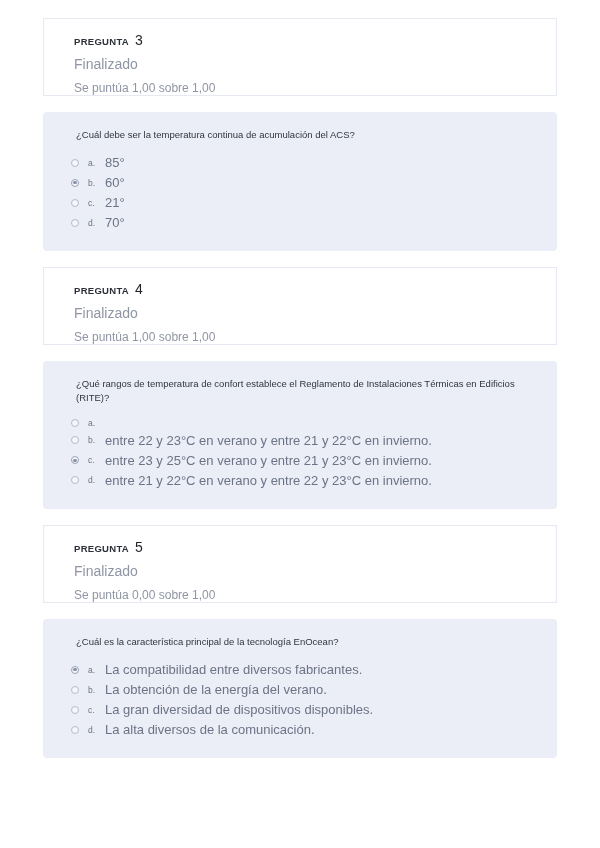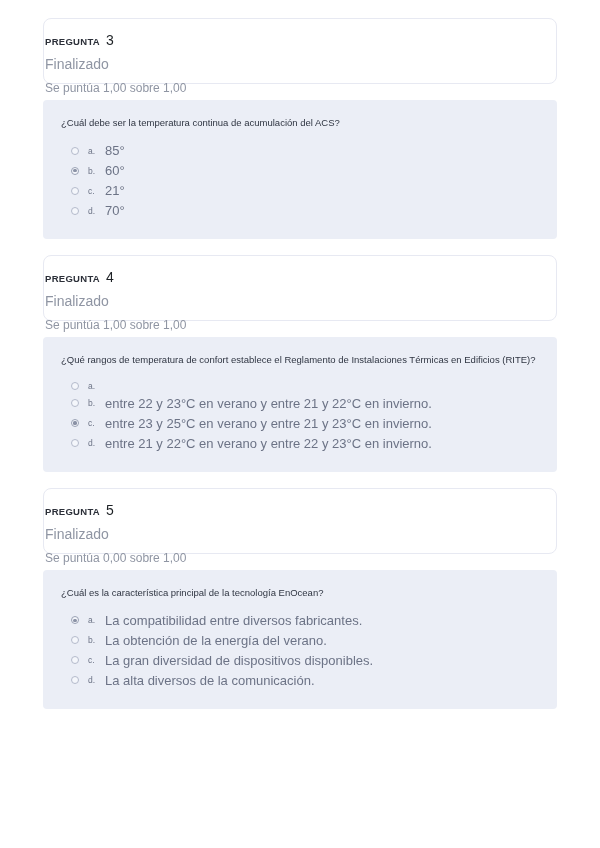--- a/index.html
+++ b/index.html
@@ -24,24 +24,24 @@
     position: absolute;
     left: 43px;
     top: 18px;
     width: 514px;
   }
 
   
   .qinfo {
     background: #ffffff;
     border: 1px solid #e7e9f2;
-    border-radius: 8px;
-    padding: 14px 18px 16px 1px;
+    border-radius: 0;
+    padding: 14px 18px 16px 30px;
     box-sizing: border-box;
-    height: 66px;
+    height: 78px;
   }
   .qinfo-head {
     display: flex;
     align-items: baseline;
     gap: 6px;
     margin: 0 0 9px 0;
   }
   .qinfo-label {
     font-size: 9.5px;
     font-weight: bold;
@@ -70,21 +70,21 @@
   .qbody {
     background: #ebeef6;
     border-radius: 4px;
     padding: 16px 18px 18px 18px;
     box-sizing: border-box;
     margin-top: 16px;
   }
   .qtext {
     font-size: 9.5px;
     color: #2f3542;
-    margin: 0 0 12px 0;
+    margin: 0 0 12px 15px;
     line-height: 1.4;
   }
   .answers {
     margin: 0;
     padding: 0;
     list-style: none;
   }
   .answer {
     display: flex;
     align-items: center;

